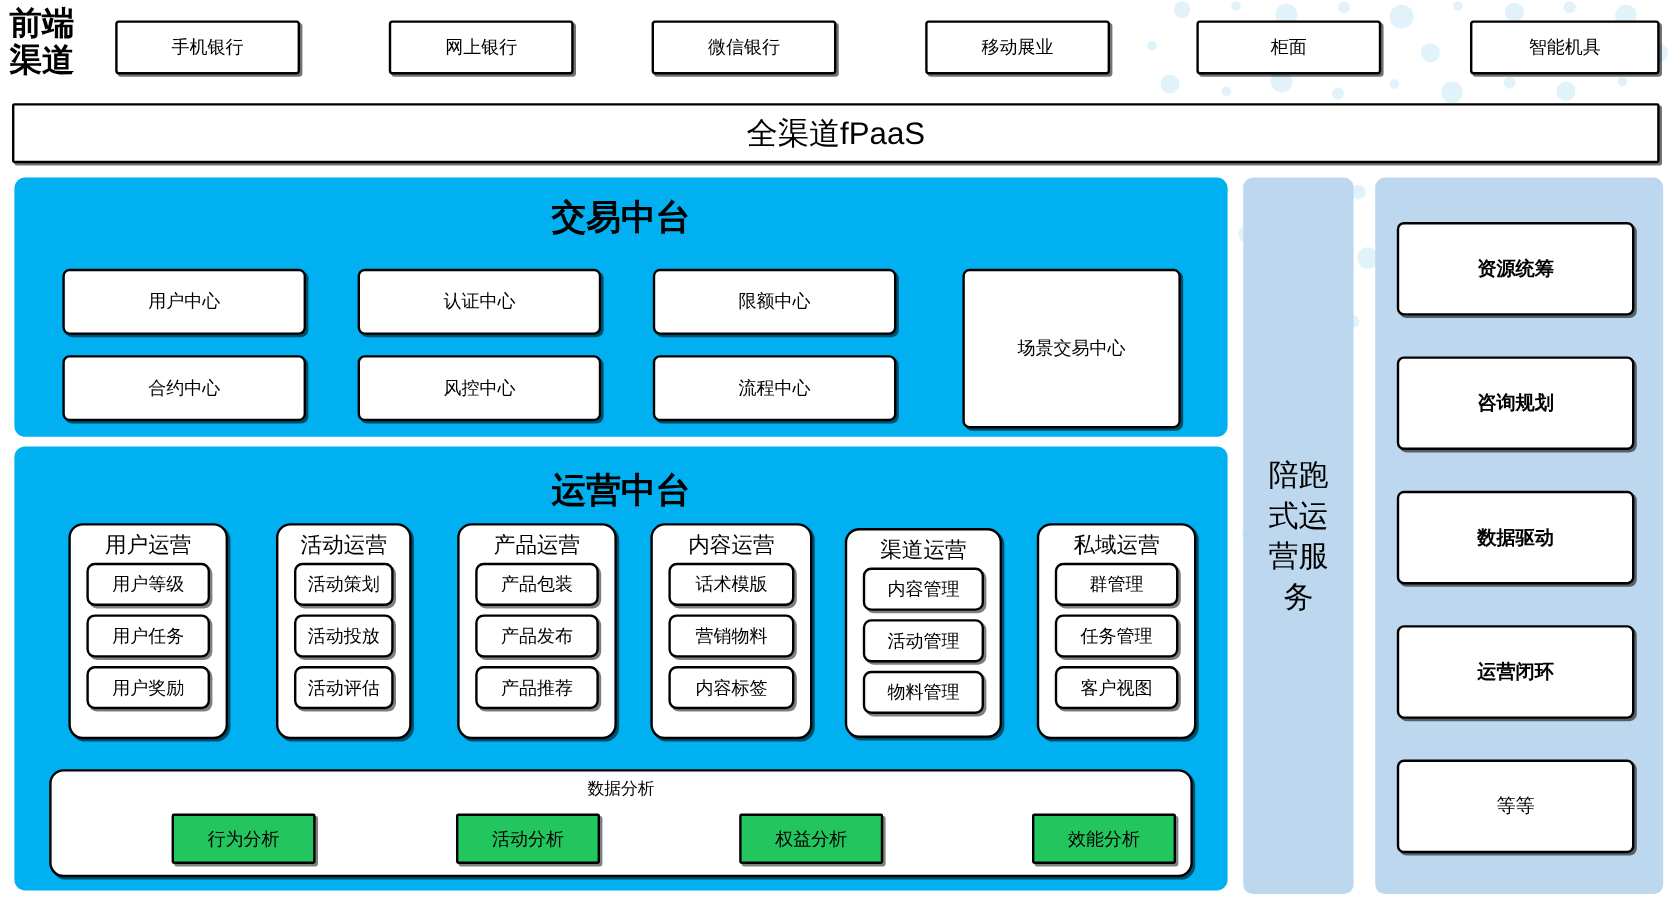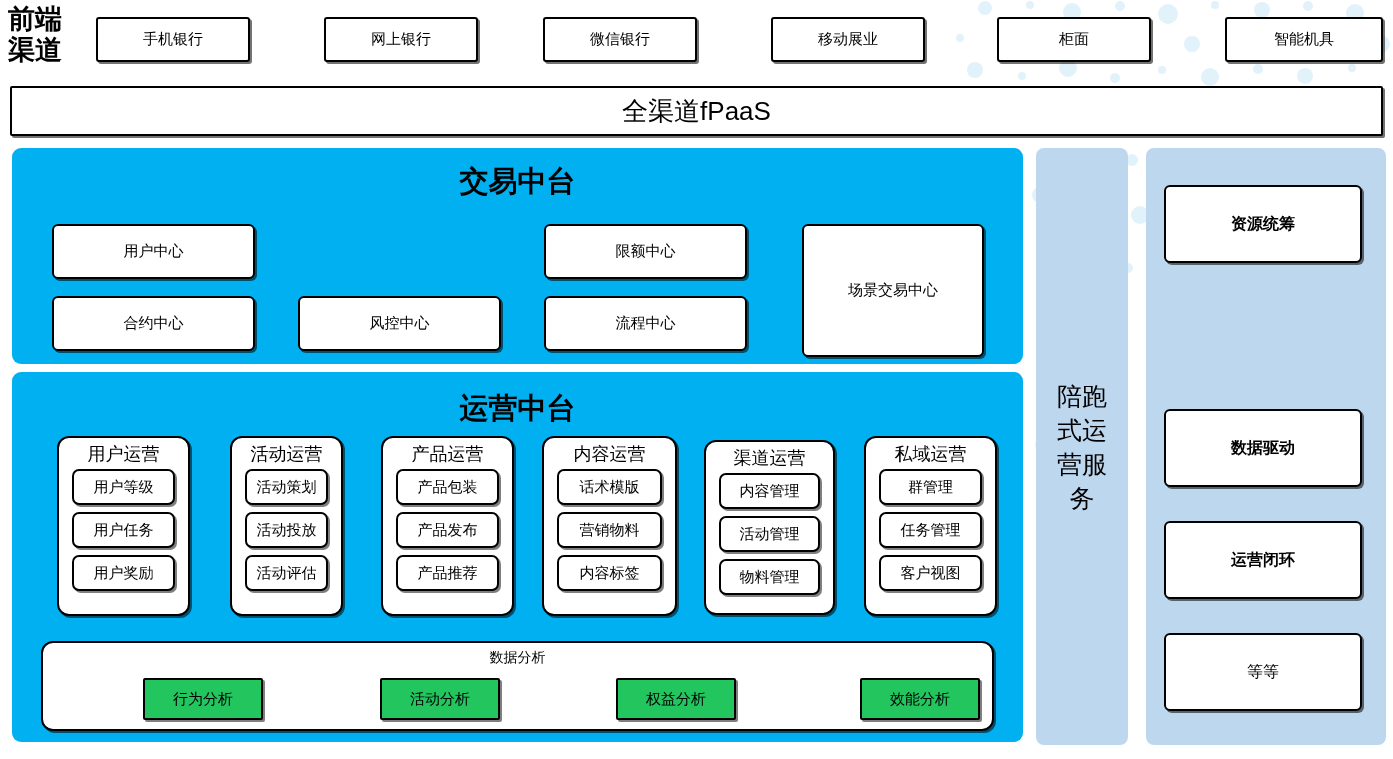--- a/index.html
+++ b/index.html
@@ -219,20 +219,23 @@
     </div>
   </div>
 
 <div id="fpaas" class="layer node">全渠道fPaaS</div>
 
 <div id="trade" class="cyan layer">
   <div class="platTitle" style="top:14px;">交易中台</div>
 <div class="node tnode" style="left: 40px; top: 76px; width: 203px; height: 55px;">
       <span>用户中心</span>
     </div>
+    <div class="node tnode" style="left: 286px; top: 76px; width: 203px; height: 55px;">
+      <span>认证中心</span>
+    </div>
     <div class="node tnode" style="left: 532px; top: 76px; width: 203px; height: 55px;">
       <span>限额中心</span>
     </div>
     <div class="node tnode" style="left: 790px; top: 76px; width: 182px; height: 133px;">
       <span>场景交易中心</span>
     </div>
     <div class="node tnode" style="left: 40px; top: 148px; width: 203px; height: 55px;">
       <span>合约中心</span>
     </div>
     <div class="node tnode" style="left: 286px; top: 148px; width: 203px; height: 55px;">
@@ -339,20 +342,23 @@
   <div id="svcLabel" style="white-space: pre;">陪跑
 式运
 营服
 务</div>
 </div>
 
 <div id="pillarCol" class="lightcol layer">
     <div class="pillar" style="top: 37px;">
       <span>资源统筹</span>
     </div>
+    <div class="pillar" style="top: 149px;">
+      <span>咨询规划</span>
+    </div>
     <div class="pillar" style="top: 261px;">
       <span>数据驱动</span>
     </div>
     <div class="pillar" style="top: 373px;">
       <span>运营闭环</span>
     </div>
     <div class="pillar plain" style="top: 485px;">
       <span>等等</span>
     </div>
   </div>

